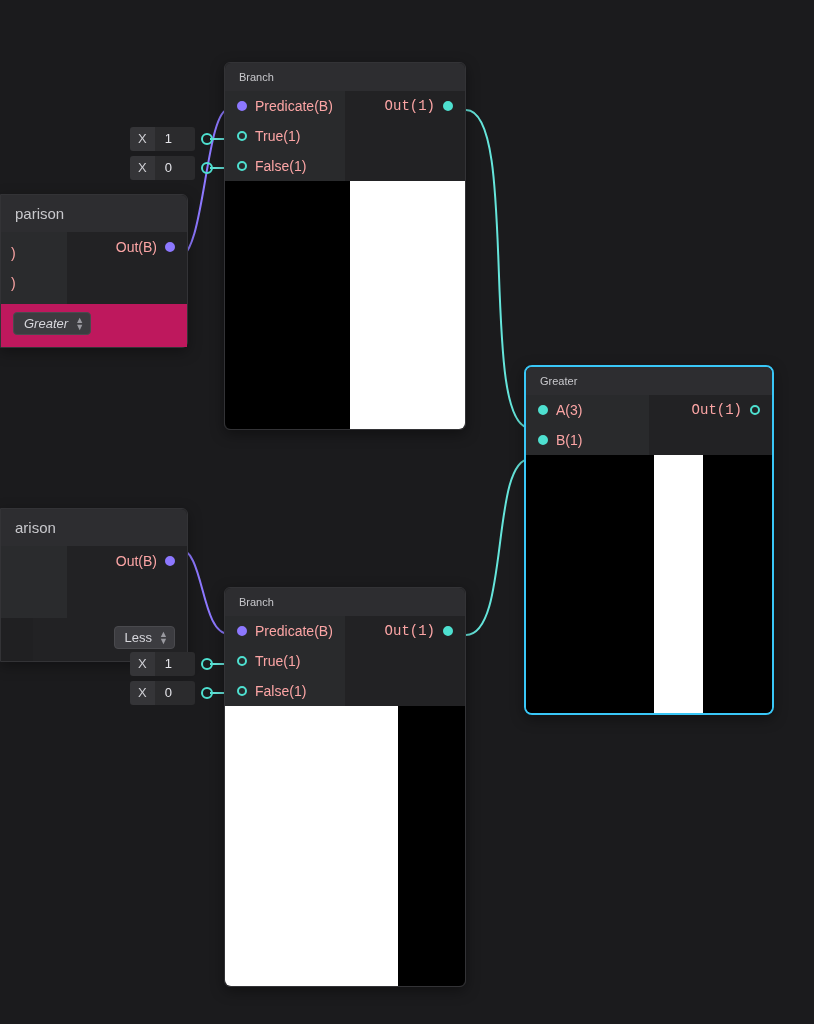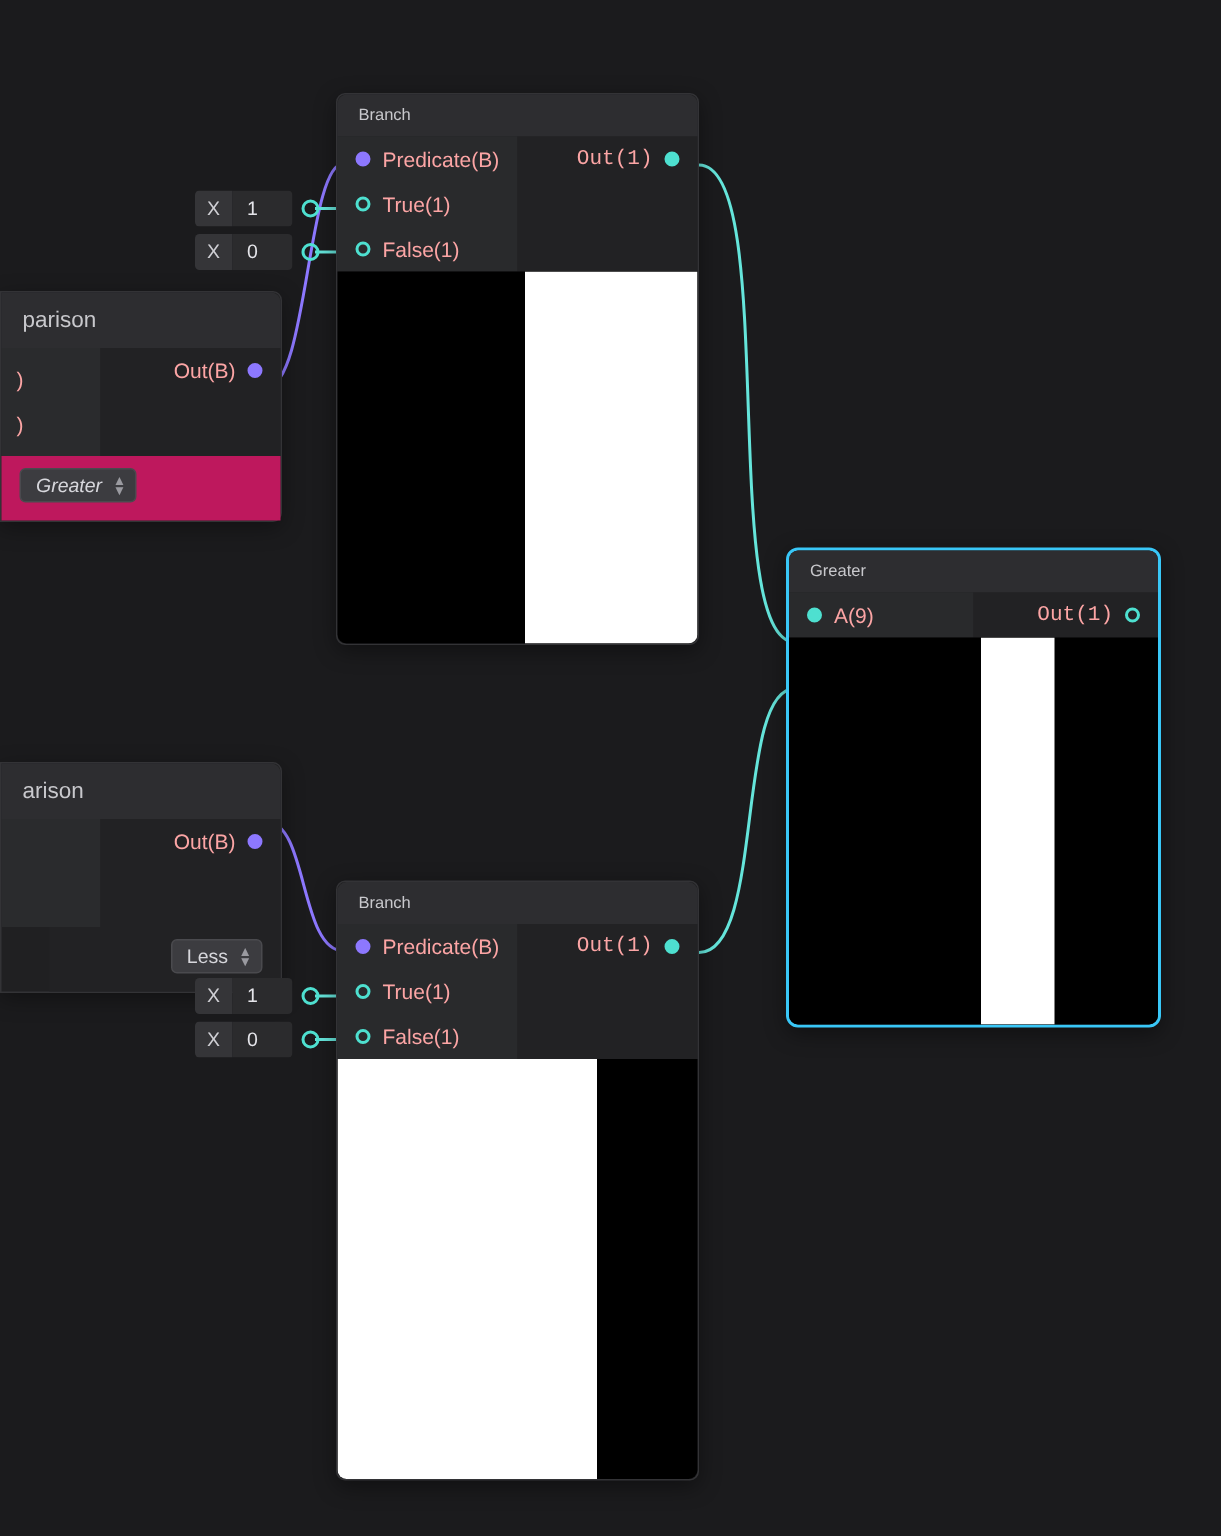--- a/index.html
+++ b/index.html
@@ -206,21 +206,25 @@
   <span class="val">0</span>
 </div>
 <span class="pip" style="left:201px;top:687px;"></span>
 
 <div class="node selected" style="left:524px;top:365px;width:246px;">
   <div class="title">Greater</div>
   <div class="ports">
     <div class="incol">
       <div class="row">
             <span class="port teal filled"></span>
-            <span>A(9)</span>
+            <span>A(3)</span>
+          </div>
+      <div class="row">
+            <span class="port teal filled"></span>
+            <span>B(1)</span>
           </div>
     </div>
     <div class="outcol">
       <div class="row">
             <span class="port teal"></span>
             <span>Out(1)</span>
           </div>
     </div>
   </div>
   <div class="preview" style="height:258px;">

